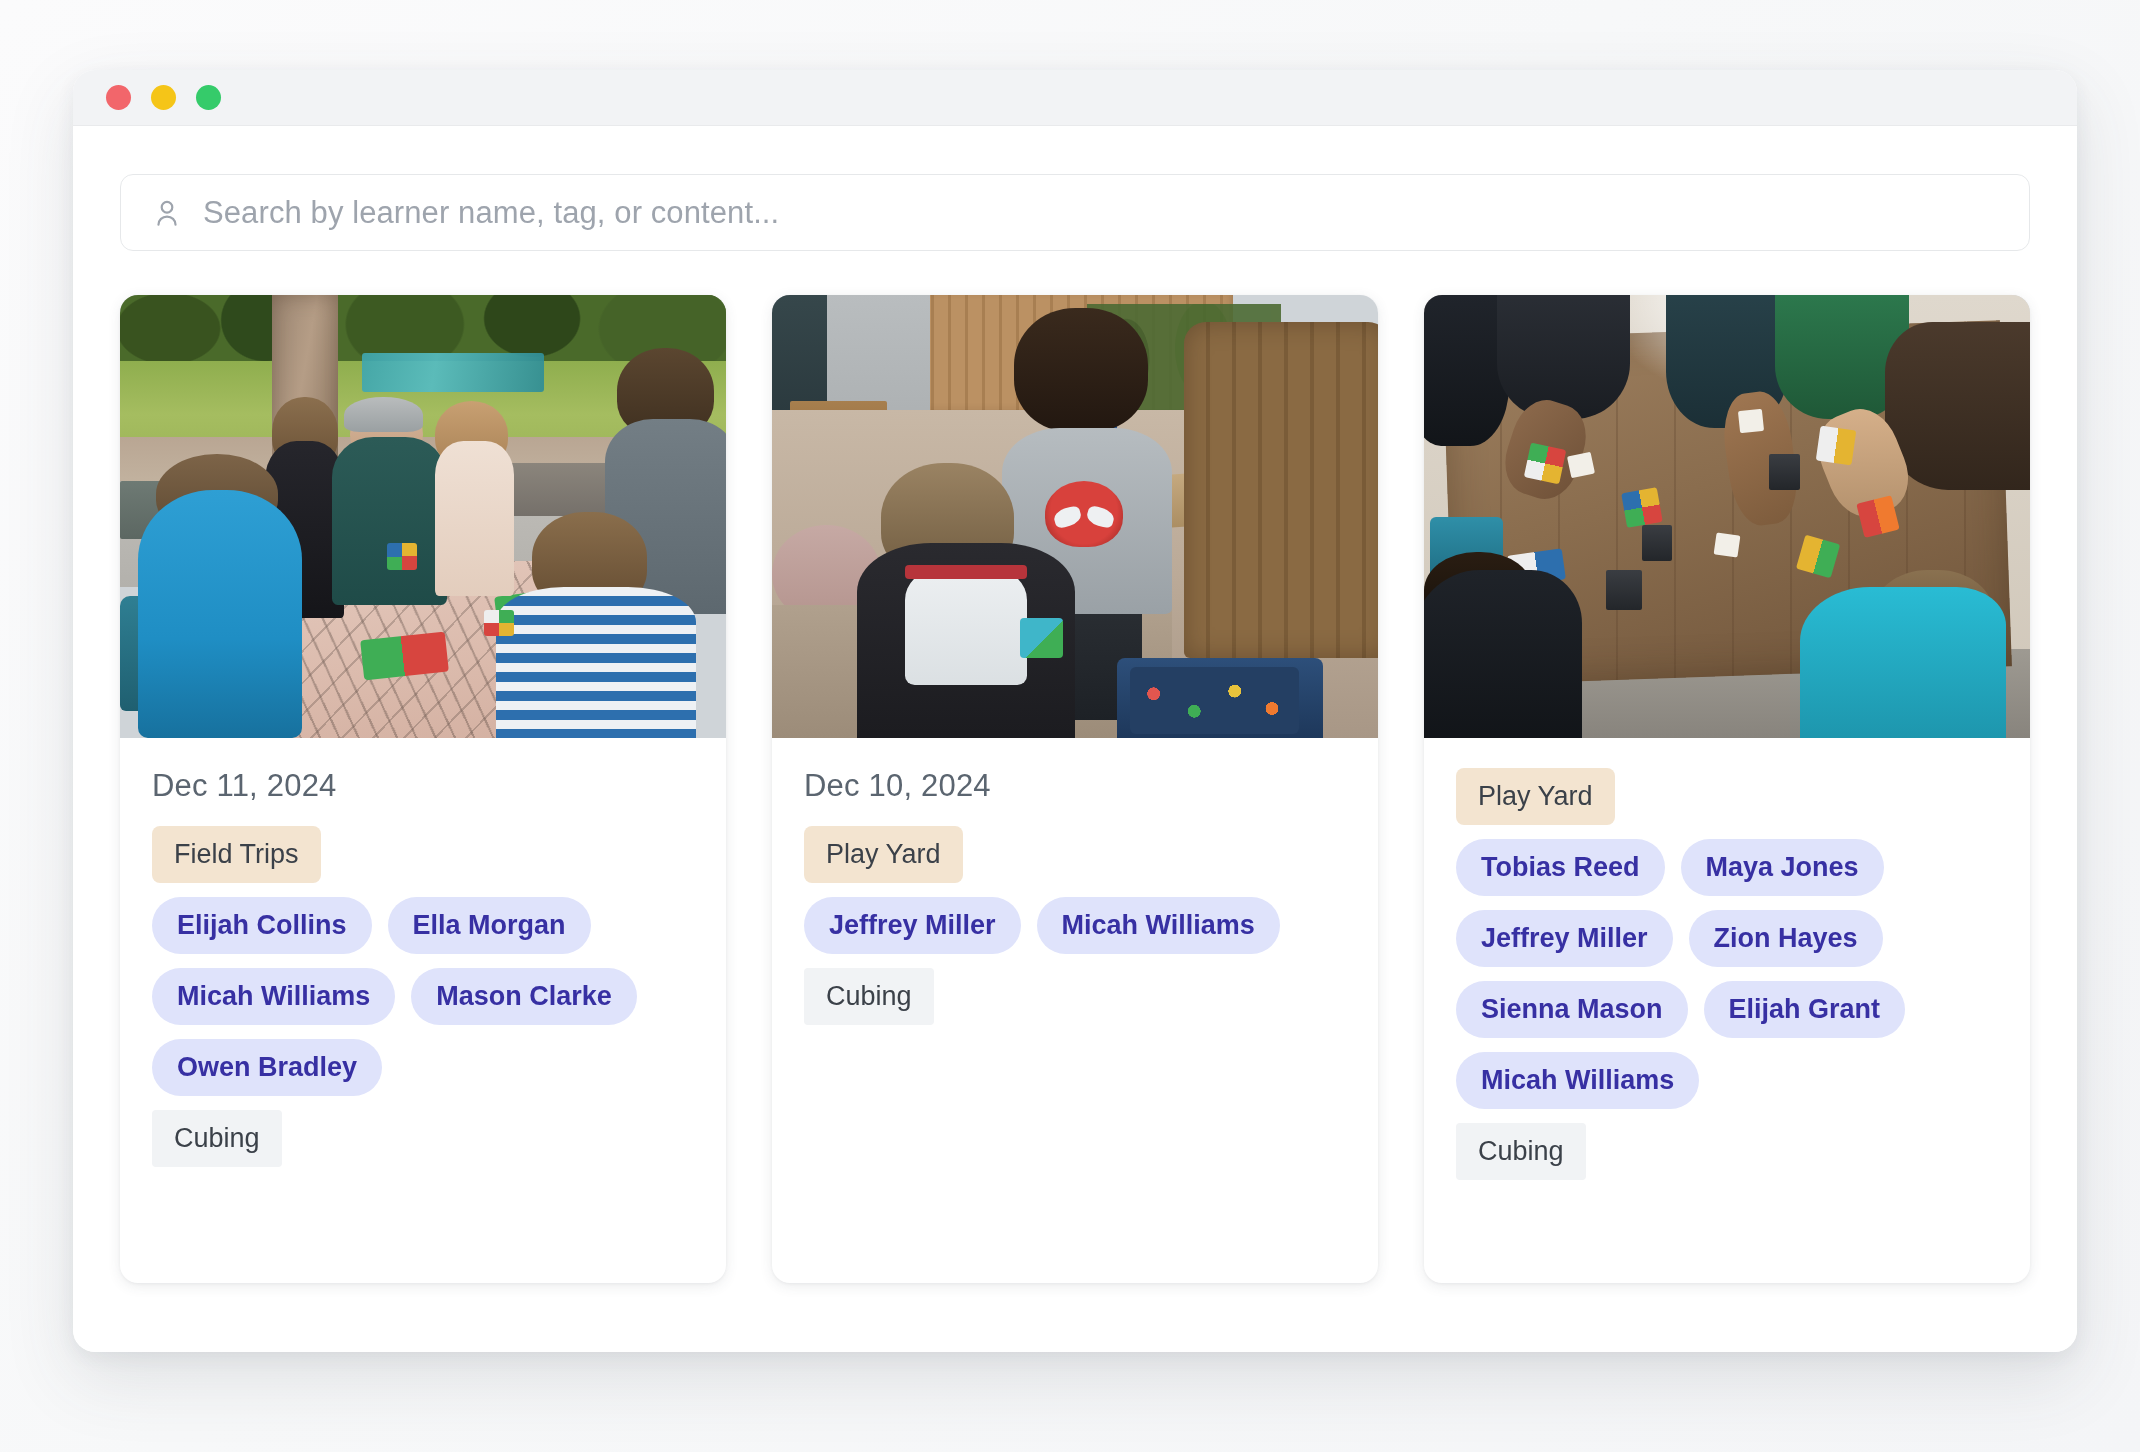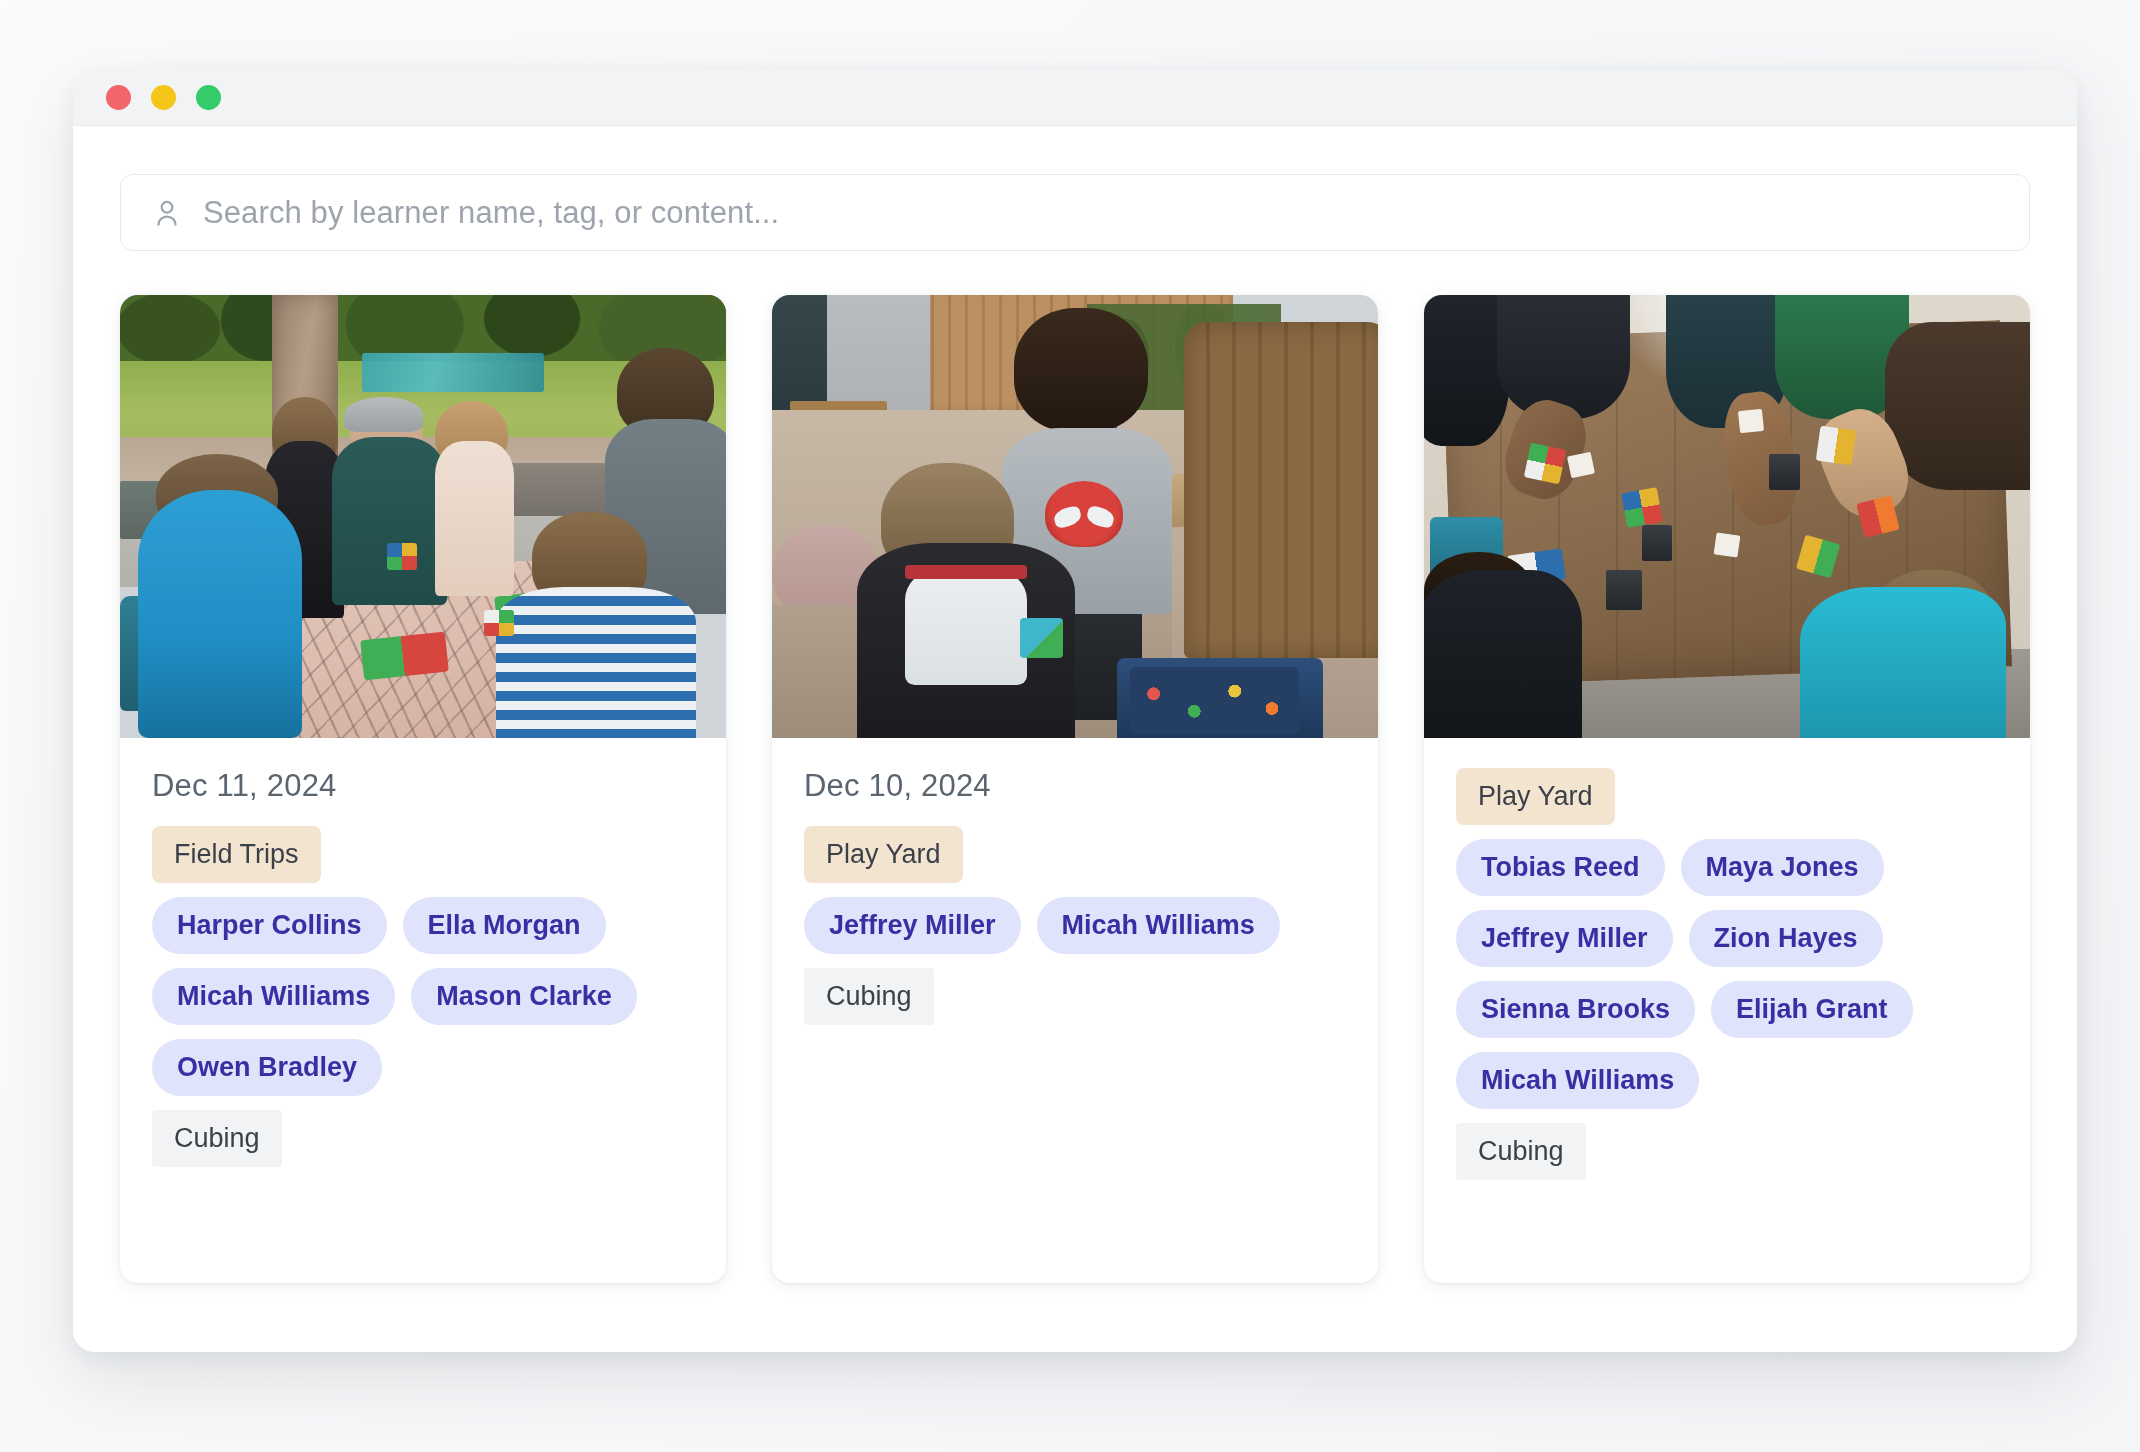--- a/index.html
+++ b/index.html
@@ -410,21 +410,21 @@
             <div class="p1-cube1"></div>
               <div class="p1-cube2"></div>
           </div>
           <div class="card-body">
             <div class="card-date">Dec 11, 2024</div>
             <div class="tags">
               <div class="tag-row">
                 <span class="tag location">Field Trips</span>
               </div>
               <div class="tag-row">
-                <span class="tag learner">Harper Collins</span>
+                <span class="tag learner">Elijah Collins</span>
                 <span class="tag learner">Ella Morgan</span>
                 <span class="tag learner">Micah Williams</span>
                 <span class="tag learner">Mason Clarke</span>
                 <span class="tag learner">Owen Bradley</span>
               </div>
               <div class="tag-row">
                 <span class="tag topic">Cubing</span>
               </div>
             </div>
           </div>
@@ -513,21 +513,21 @@
           <div class="card-body">
             <div class="tags">
               <div class="tag-row">
                 <span class="tag location">Play Yard</span>
               </div>
               <div class="tag-row">
                 <span class="tag learner">Tobias Reed</span>
                 <span class="tag learner">Maya Jones</span>
                 <span class="tag learner">Jeffrey Miller</span>
                 <span class="tag learner">Zion Hayes</span>
-                <span class="tag learner">Sienna Brooks</span>
+                <span class="tag learner">Sienna Mason</span>
                 <span class="tag learner">Elijah Grant</span>
                 <span class="tag learner">Micah Williams</span>
               </div>
               <div class="tag-row">
                 <span class="tag topic">Cubing</span>
               </div>
             </div>
           </div>
         </div>
 

